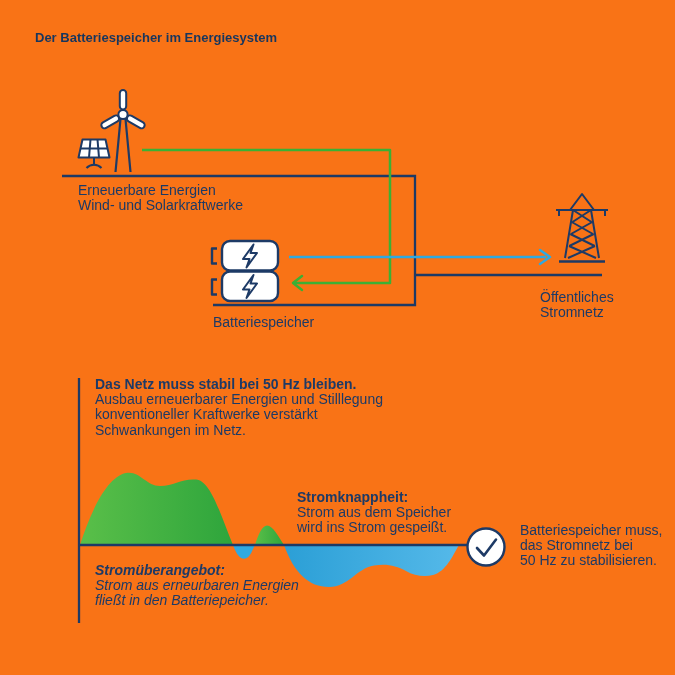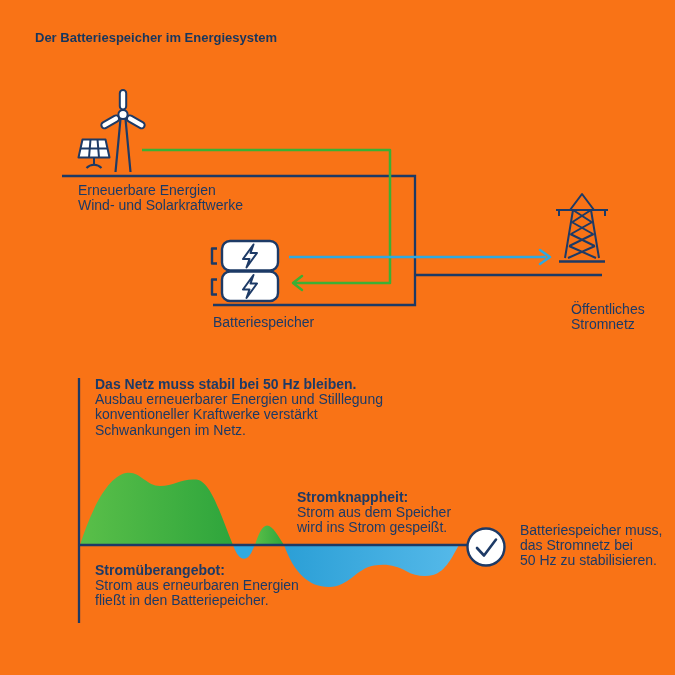--- a/index.html
+++ b/index.html
@@ -104,33 +104,33 @@
 
   <div class="title">Der Batteriespeicher im Energiesystem</div>
 
   <div class="label" style="left:78px;top:183px;">
     <div>Erneuerbare Energien</div>
     <div>Wind- und Solarkraftwerke</div>
   </div>
 
   <div class="label" style="left:213px;top:315px;">Batteriespeicher</div>
 
-  <div class="label" style="left:571px;top:290px;margin-top:12px;">
+  <div class="label" style="left:540px;top:290px;">
     <div>Öffentliches</div>
     <div>Stromnetz</div>
   </div>
 
   <div class="label" style="left:95px;top:377px;">
     <div class="bold">Das Netz muss stabil bei 50 Hz bleiben.</div>
     <div>Ausbau erneuerbarer Energien und Stilllegung</div>
     <div>konventioneller Kraftwerke verstärkt</div>
     <div>Schwankungen im Netz.</div>
   </div>
 
-  <div class="label" style="left:95px;top:563px;">
+  <div class="label" style="left:95px;top:563px;font-style:italic;">
     <div class="bold">Stromüberangebot:</div>
     <div>Strom aus erneurbaren Energien</div>
     <div>fließt in den Batteriepeicher.</div>
   </div>
 
   <div class="label" style="left:297px;top:490px;">
     <div class="bold">Stromknappheit:</div>
     <div>Strom aus dem Speicher</div>
     <div>wird ins Strom gespeißt.</div>
   </div>

